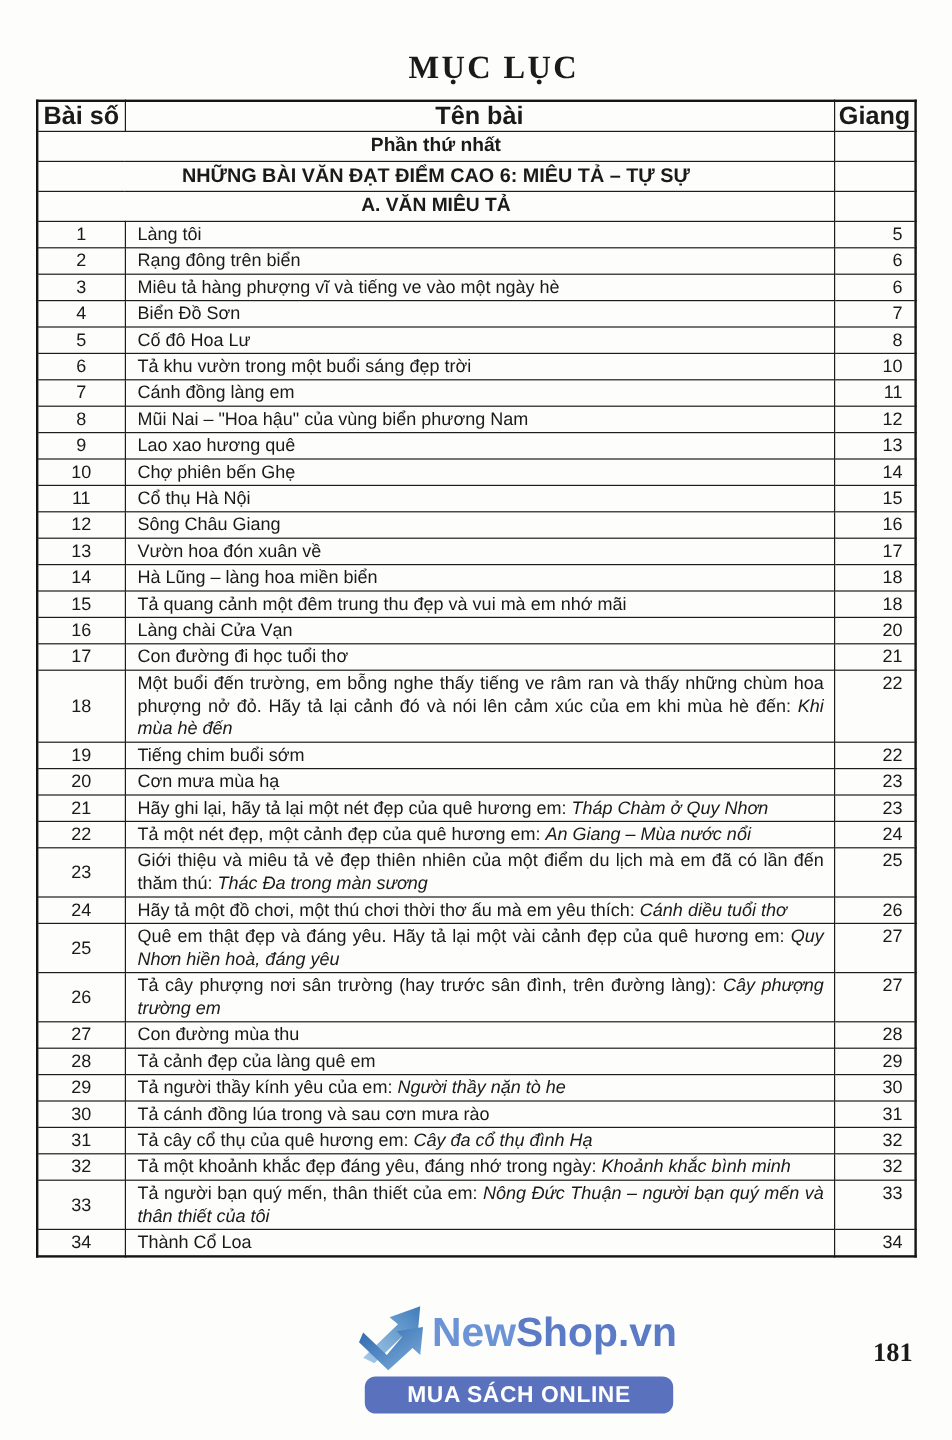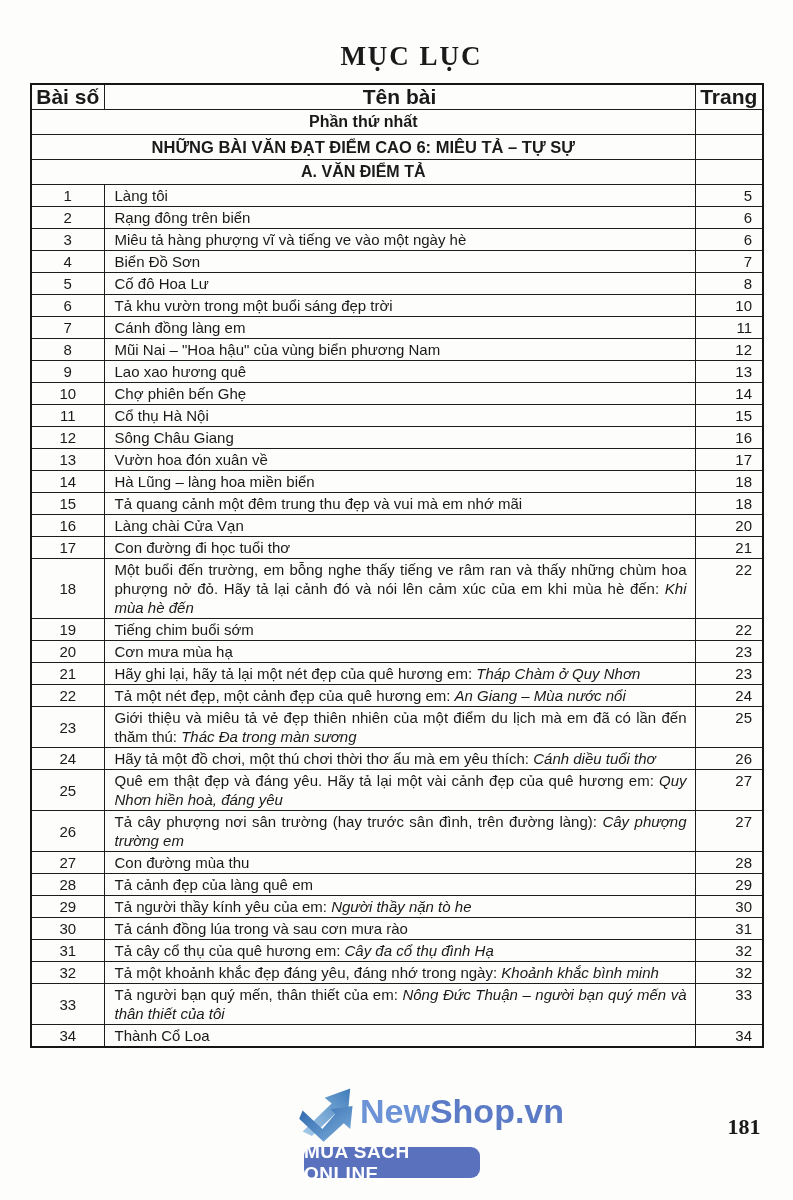--- a/index.html
+++ b/index.html
@@ -56,21 +56,21 @@
   .newshop-logo svg{width:62px;height:58px;display:block;}
   .logo-text{
     margin-left:2px;margin-top:9px;
     font-size:34px;font-weight:bold;line-height:1;
     letter-spacing:0px;white-space:nowrap;
   }
   .logo-new{color:var(--logo-new,#6b93d6);text-align:center;}
   .logo-shop{color:var(--logo-shop,#5c7bc6);}
   .shop-badge{
     position:absolute;left:304px;top:1147px;
-    width:176px;height:31px;border-radius:9px;
+    width:257px;height:31px;border-radius:9px;
     background:var(--badge-bg,#5a72bd);
     color:#ffffff;font-weight:bold;font-size:19px;letter-spacing:0.5px;
     display:flex;align-items:center;justify-content:center;
     z-index:5;
   }
   .folio{
     position:absolute;left:718px;top:1114px;width:52px;
     text-align:center;
     font-family:"Liberation Serif","DejaVu Serif",serif;
     font-size:22px;font-weight:bold;
@@ -86,34 +86,34 @@
   <table class="toc">
     <colgroup>
       <col style="width:73px">
         <col style="width:591px">
         <col style="width:68px">
     </colgroup>
     <thead>
       <tr>
         <th>Bài số</th>
         <th>Tên bài</th>
-        <th>Trang</th>
+        <th>Giang</th>
       </tr>
     </thead>
     <tbody>
       <tr>
         <td class="section s1" colspan="2">Phần thứ nhất</td>
         <td></td>
       </tr>
       <tr>
         <td class="section s2" colspan="2">NHỮNG BÀI VĂN ĐẠT ĐIỂM CAO 6: MIÊU TẢ – TỰ SỰ</td>
         <td></td>
       </tr>
       <tr>
-        <td class="section s3" colspan="2">A. VĂN ĐIỂM TẢ</td>
+        <td class="section s3" colspan="2">A. VĂN MIÊU TẢ</td>
         <td></td>
       </tr>
     </tbody>
     <tbody id="toc-rows">
         <tr>
           <td class="c-num">1</td>
           <td class="c-title">Làng tôi</td>
           <td class="c-page">5</td>
         </tr>
         <tr>

